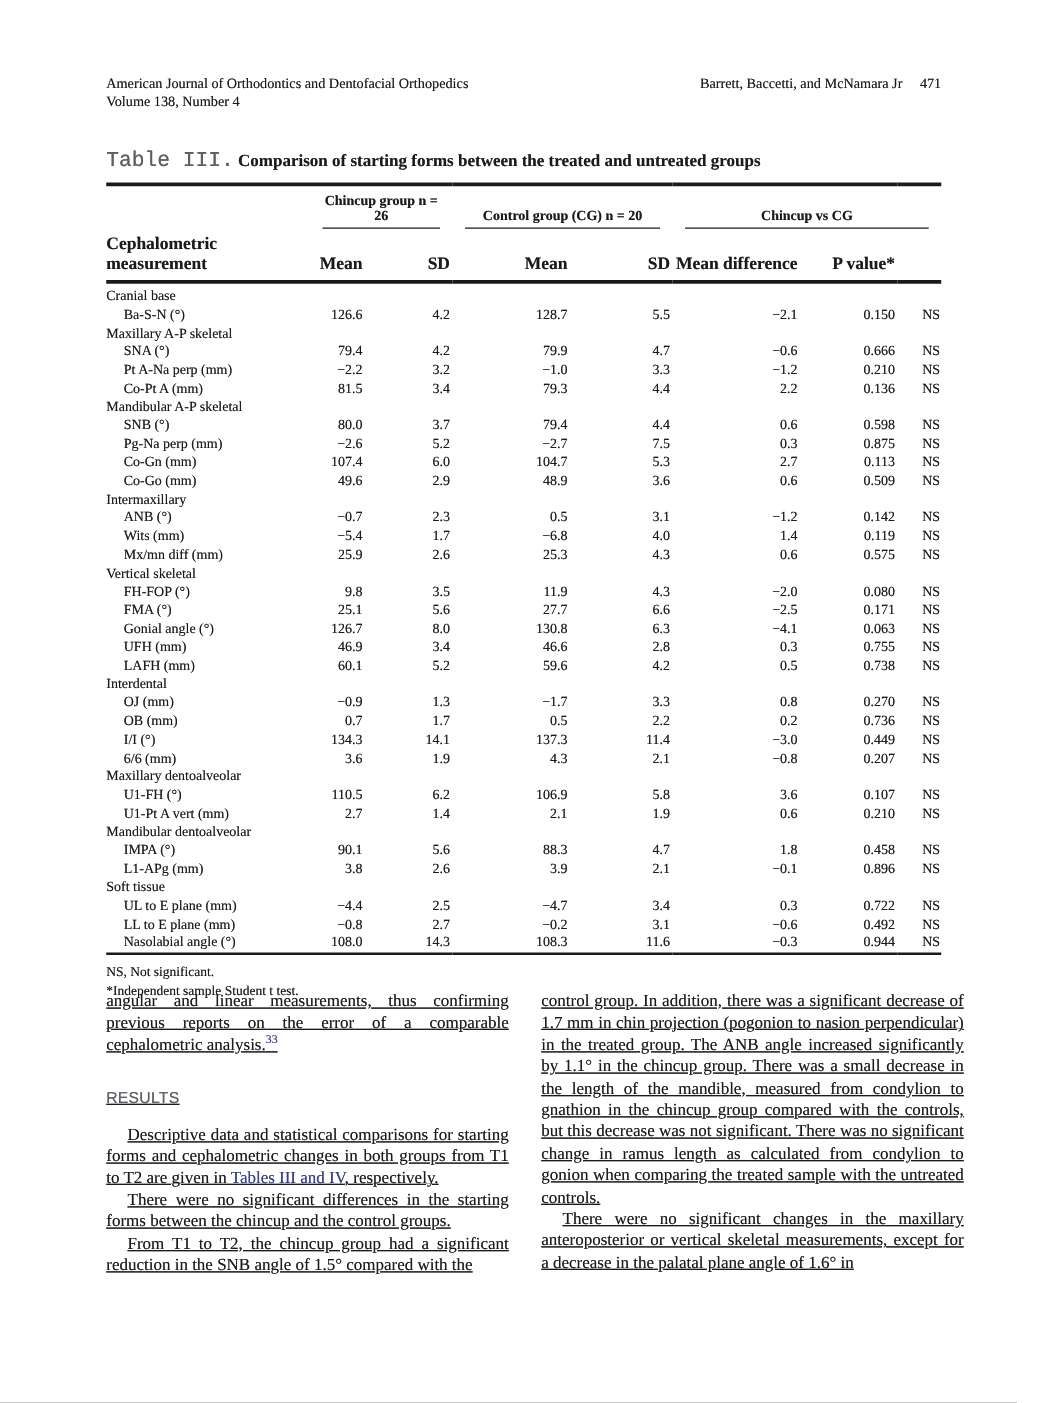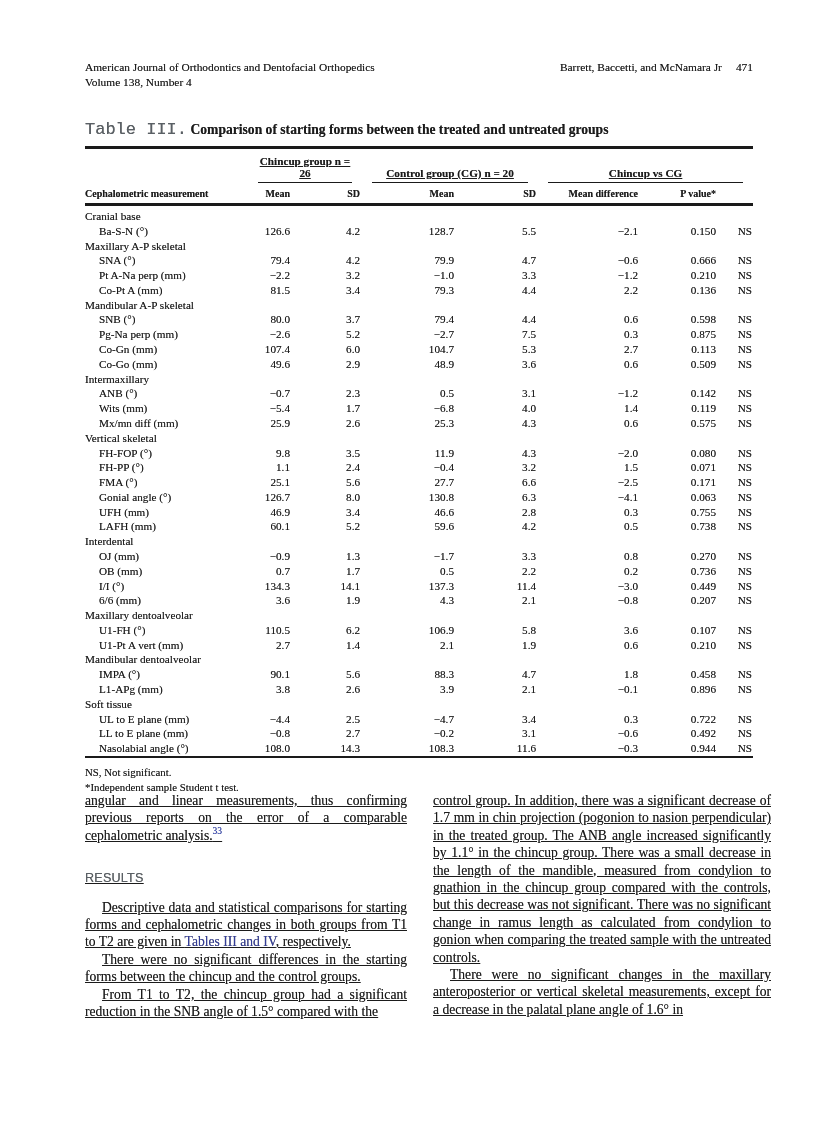--- a/index.html
+++ b/index.html
@@ -24,25 +24,25 @@
   .tbl-caption{font-weight:bold;}
   table.data{
     border-collapse:collapse;table-layout:fixed;width:668px;
     border-top:3.5px solid var(--rule-black);
     border-bottom:2.5px solid var(--rule-black);
     font-size:11.2px;
   }
   .group-row th{padding:6px 0 0;font-weight:bold;vertical-align:bottom;}
   .grp-inner{
     display:block;text-align:center;padding-bottom:3px;margin:0 10px;
-    border-bottom:1.6px solid var(--rule-black);font-size:11.2px;text-decoration:underline;
+    border-bottom:1.6px solid var(--rule-black);font-size:11.2px;
   }
   .cols-row th{
     padding:5px 0 4px;font-weight:bold;vertical-align:bottom;
-    border-bottom:3px solid var(--rule-black);font-size:10px;margin-left:12px;
+    border-bottom:3px solid var(--rule-black);font-size:14px;margin-left:12px;
   }
   .cols-row th.lbl{text-align:left;}
   th.num, td.num{text-align:right;padding-right:2px;}
   td.ns, th.ns{padding-right:1px;}
   tbody td{padding:1.2px 0;line-height:12.4px;vertical-align:bottom;}
   tbody tr:first-child td{padding-top:4px;}
   td.section-header{text-align:left;}
   td.row-label{text-align:left;padding-left:14px;}
   .footnotes{margin-top:7px;font-size:10.8px;line-height:15.5px;}
   
@@ -248,30 +248,20 @@
             <td class="row-label">FH-FOP (°)</td>
             <td class="num">9.8</td>
             <td class="num">3.5</td>
             <td class="num">11.9</td>
             <td class="num">4.3</td>
             <td class="num">−2.0</td>
             <td class="num">0.080</td>
             <td class="num ns">NS</td>
           </tr>
           <tr>
-            <td class="row-label">FH-PP (°)</td>
-            <td class="num">1.1</td>
-            <td class="num">2.4</td>
-            <td class="num">−0.4</td>
-            <td class="num">3.2</td>
-            <td class="num">1.5</td>
-            <td class="num">0.071</td>
-            <td class="num ns">NS</td>
-          </tr>
-          <tr>
             <td class="row-label">FMA (°)</td>
             <td class="num">25.1</td>
             <td class="num">5.6</td>
             <td class="num">27.7</td>
             <td class="num">6.6</td>
             <td class="num">−2.5</td>
             <td class="num">0.171</td>
             <td class="num ns">NS</td>
           </tr>
           <tr>

